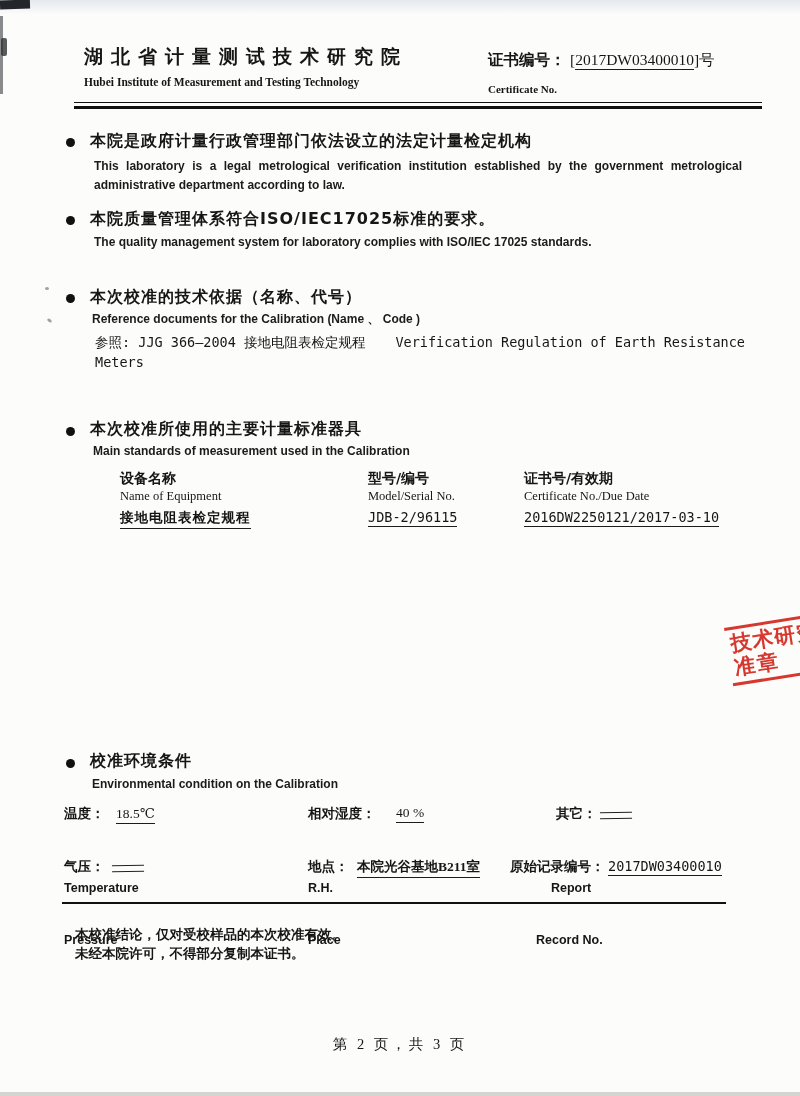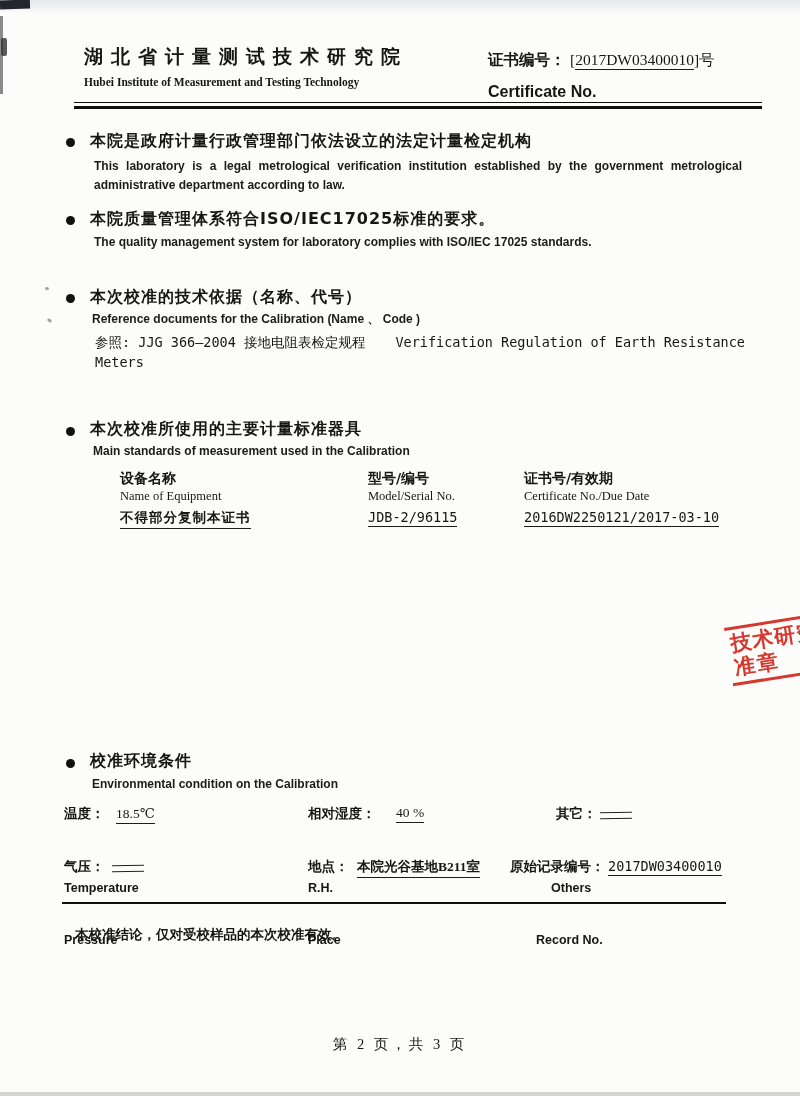--- a/index.html
+++ b/index.html
@@ -48,21 +48,21 @@
 <div class="abs speck" style="left:47px;top:319px;width:5px;height:3px;transform:rotate(35deg);"></div>
 <div class="abs" style="left:0;top:1092px;width:800px;height:4px;background:#c9c9c5;opacity:.8;"></div>
 
 <div class="abs hei" style="left:84px;top:44px;font-size:19px;letter-spacing:8px;">湖北省计量测试技术研究院</div>
 <div class="abs serif" style="left:84px;top:76px;font-size:11.5px;font-weight:bold;">Hubei Institute of Measurement and Testing Technology</div>
 
 <div class="abs" style="left:488px;top:50px;white-space:nowrap;">
   <span class="hei" style="font-size:15.5px;">证书编号：</span>
   <span class="serif" style="font-size:15.5px;">[</span><span class="serif u" style="font-size:15.5px;">2017DW03400010</span><span class="serif" style="font-size:15.5px;">]号</span>
 </div>
-<div class="abs sans" style="left:488px;top:83px;font-size:16px;font-weight:600;">Certificate No.</div>
+<div class="abs sans" style="left:488px;top:83px;font-size:11px;font-weight:600;font-family:Liberation Serif, serif;">Certificate No.</div>
 
 <div class="abs rule-double" style="left:74px;top:102px;width:688px;"></div>
 
 <div class="abs bullet" style="left:66px;top:138px;"></div>
 <div class="abs hei sec-cn" style="left:90px;top:131px;">本院是政府计量行政管理部门依法设立的法定计量检定机构</div>
 <div class="abs sans sec-en" style="left:94px;top:157px;width:648px;line-height:1.6;text-align:justify;">This laboratory is a legal metrological verification institution established by the government metrological administrative department according to law.</div>
 
 <div class="abs bullet" style="left:66px;top:216px;"></div>
 <div class="abs hei sec-cn" style="left:90px;top:209px;">本院质量管理体系符合ISO/IEC17025标准的要求。</div>
 <div class="abs sans sec-en" style="left:94px;top:235px;text-align:right;">The quality management system for laboratory complies with ISO/IEC 17025 standards.</div>
@@ -73,21 +73,21 @@
 <div class="abs typew" style="left:95px;top:333px;width:650px;font-size:13.5px;line-height:1.45;">
   <span>参照: JJG  366—2004 接地电阻表检定规程</span><span style="margin-left:30px;">Verification Regulation of Earth Resistance Meters</span>
 </div>
 
 <div class="abs bullet" style="left:66px;top:427px;"></div>
 <div class="abs hei sec-cn" style="left:90px;top:419px;">本次校准所使用的主要计量标准器具</div>
 <div class="abs sans sec-en" style="left:93px;top:444px;">Main standards of measurement used in the Calibration</div>
 
 <div class="abs hei col-label-cn" style="left:120px;top:470px;">设备名称</div>
 <div class="abs col-label-en" style="left:120px;top:489px;">Name of Equipment</div>
-<div class="abs serif col-value u" style="left:120px;top:509px;font-weight:600;letter-spacing:1px;">不得部分复制本证书</div>
+<div class="abs serif col-value u" style="left:120px;top:509px;font-weight:600;letter-spacing:1px;">接地电阻表检定规程</div>
 
 <div class="abs hei col-label-cn" style="left:368px;top:470px;">型号/编号</div>
 <div class="abs col-label-en" style="left:368px;top:489px;">Model/Serial No.</div>
 <div class="abs typew col-value u" style="left:368px;top:509px;">JDB-2/96115</div>
 
 <div class="abs hei col-label-cn" style="left:524px;top:470px;">证书号/有效期</div>
 <div class="abs col-label-en" style="left:524px;top:489px;">Certificate No./Due Date</div>
 <div class="abs typew col-value u" style="left:524px;top:509px;">2016DW2250121/2017-03-10</div>
 
 <div class="abs" style="left:724px;top:628px;width:110px;">
@@ -103,32 +103,33 @@
 
 <div class="abs hei env-label" style="left:64px;top:805px;">温度：</div>
 <div class="abs serif env-value u" style="left:116px;top:805px;">18.5℃</div>
 <div class="abs hei env-label" style="left:308px;top:805px;">相对湿度：</div>
 <div class="abs serif env-value u" style="left:396px;top:805px;">40 %</div>
 <div class="abs hei env-label" style="left:556px;top:805px;">其它：</div>
 <span class="abs blank-dash" style="left:600px;top:812px;"></span>
 
 <div class="abs sans env-en" style="left:64px;top:833px;">Temperature</div>
 <div class="abs sans env-en" style="left:308px;top:833px;">R.H.</div>
-<div class="abs sans env-en" style="left:551px;top:833px;">Others</div>
+<div class="abs sans env-en" style="left:551px;top:833px;">Report</div>
 
 <div class="abs hei env-label" style="left:64px;top:858px;">气压：</div>
 <span class="abs blank-dash" style="left:112px;top:865px;"></span>
 <div class="abs hei env-label" style="left:308px;top:858px;">地点：</div>
 <div class="abs serif env-value u" style="left:357px;top:858px;font-weight:600;">本院光谷基地B211室</div>
 <div class="abs hei env-label" style="left:510px;top:858px;">原始记录编号：</div>
 <div class="abs typew env-value u" style="left:608px;top:858px;">2017DW03400010</div>
 
 <div class="abs sans env-en" style="left:64px;top:885px;">Pressure</div>
 <div class="abs sans env-en" style="left:308px;top:885px;">Place</div>
 <div class="abs sans env-en" style="left:536px;top:885px;">Record No.</div>
 
 <div class="abs rule-single" style="left:62px;top:902px;width:664px;"></div>
 
 <div class="abs" style="left:75px;top:912px;width:660px;margin-top:13px;">
   <div class="serif" style="font-size:13.5px;font-weight:600;line-height:1.45;">本校准结论，仅对受校样品的本次校准有效。</div>
+  <div class="serif" style="font-size:13.5px;font-weight:600;line-height:1.3;">未经本院许可，不得部分复制本证书。</div>
 </div>
 
 <div class="abs serif" style="left:0;top:1035px;width:800px;text-align:center;font-size:14.5px;letter-spacing:3px;">第 2 页，共 3 页</div>
 
 </body></html>

